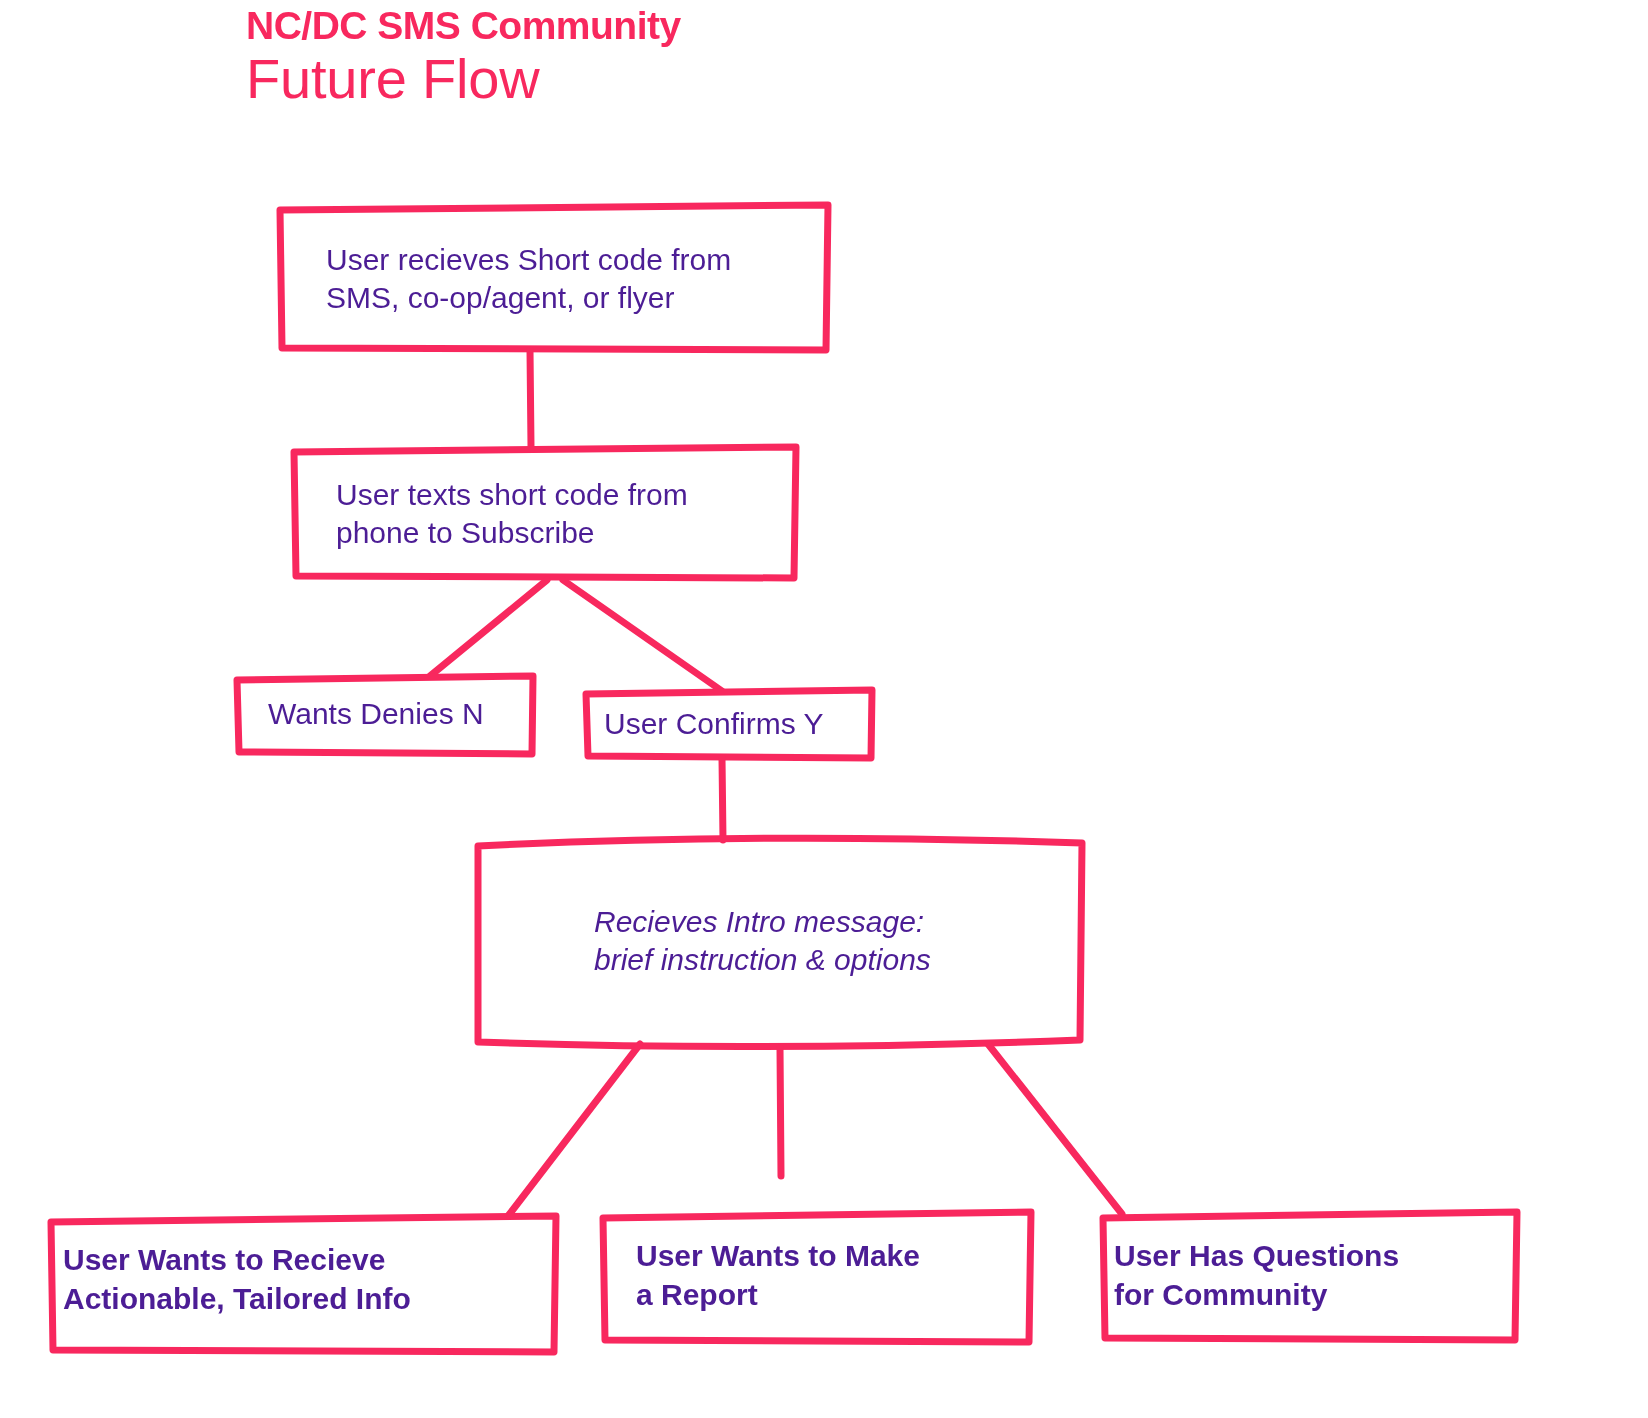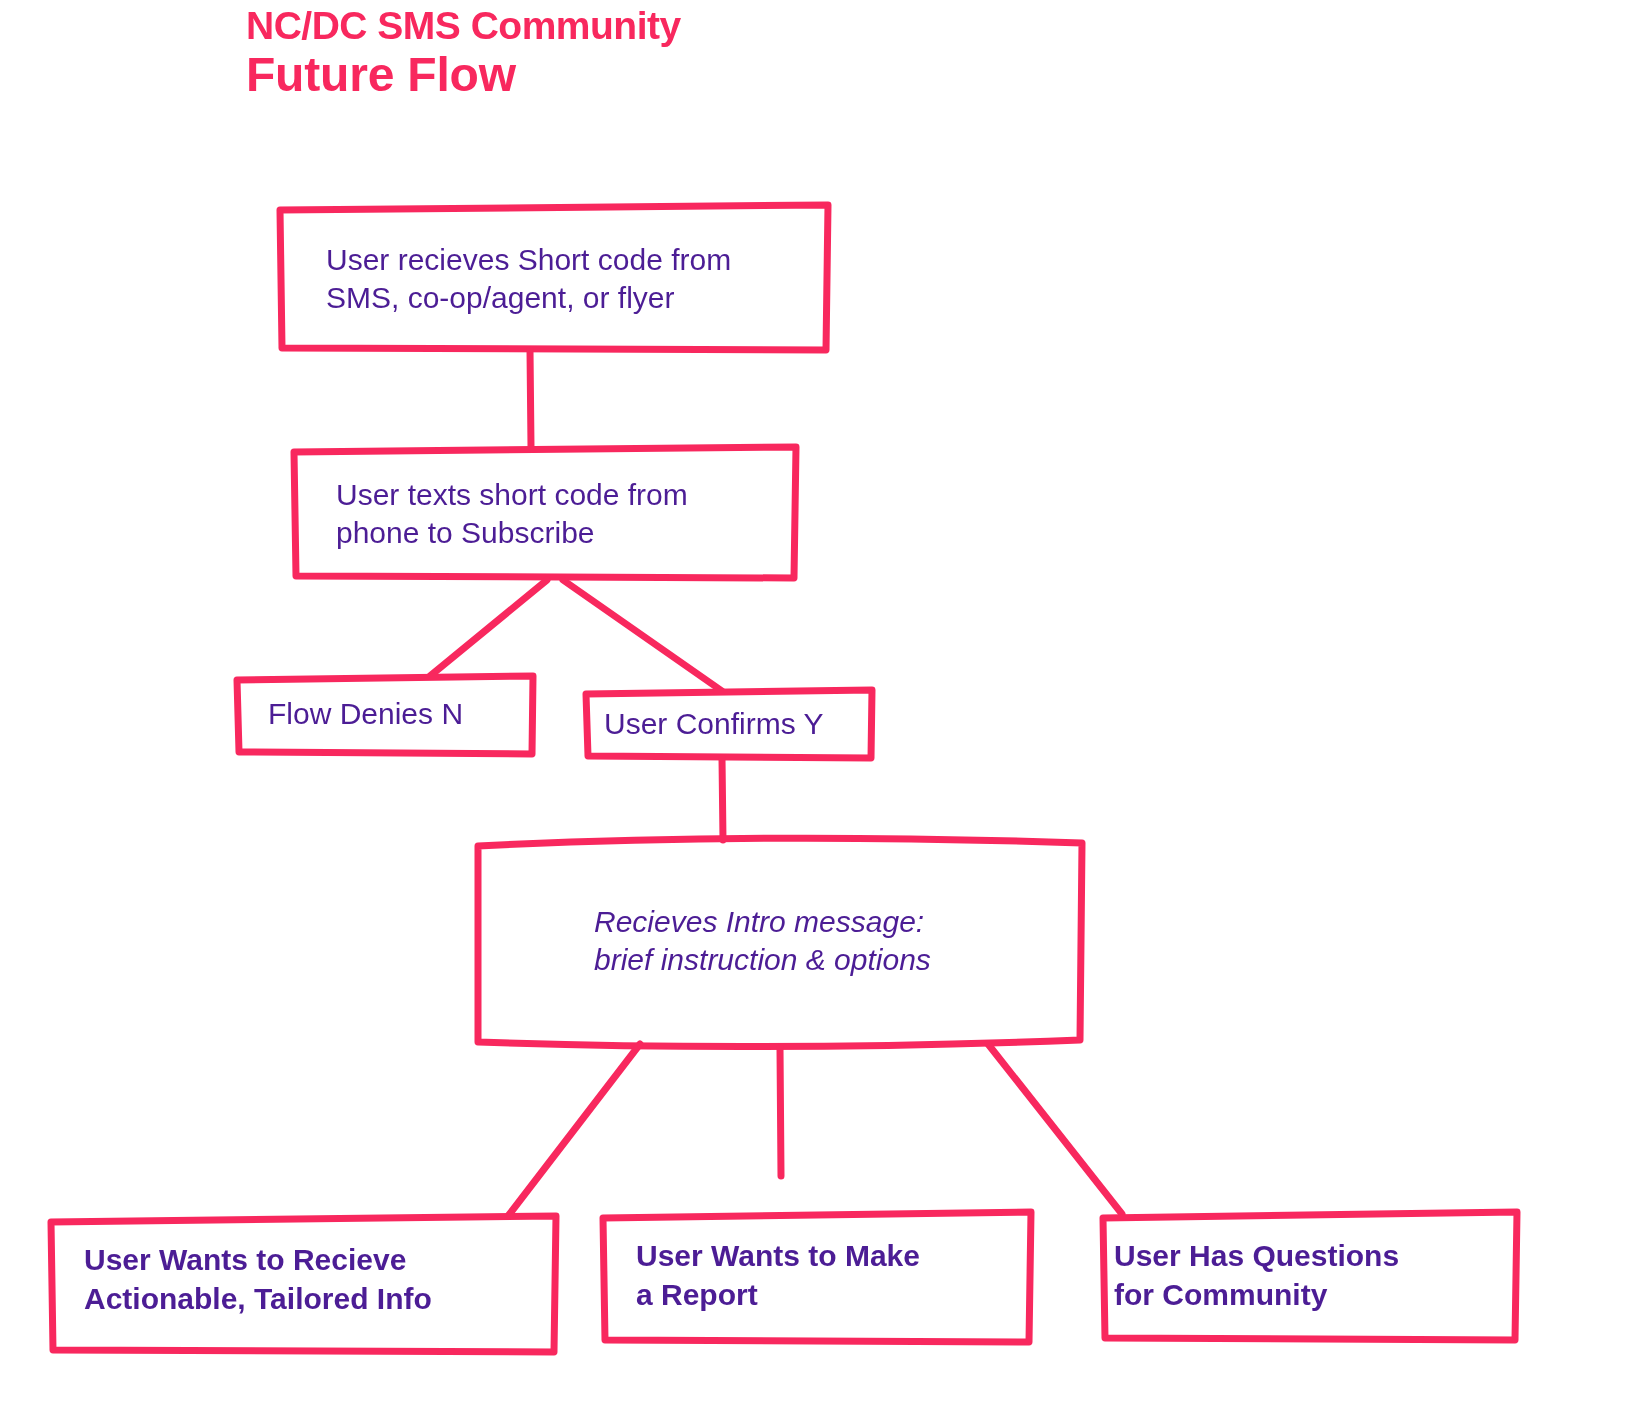--- a/index.html
+++ b/index.html
@@ -28,22 +28,22 @@
   }
   .title-main {
     font-size: 39px;
     font-weight: bold;
     color: #F8285E;
     line-height: 1.12;
     letter-spacing: -0.5px;
     white-space: nowrap;
   }
   .title-sub {
-    font-size: 48px;
-    font-weight: bold;
+    font-size: 56px;
+    font-weight: normal;
     color: #F8285E;
     line-height: 1.12;
     letter-spacing: -0.2px;
     white-space: nowrap;
   }
   .node {
     position: absolute;
     box-sizing: border-box;
     color: #F8285E;
     display: flex;
@@ -61,21 +61,21 @@
     font-weight: bold;
     font-size: 30px;
     line-height: 1.3;
   }
   
   #node-receive-shortcode { left: 278px; top: 205px; width: 552px; height: 148px; padding: 0 0 0 48px; }
   #node-texts-shortcode   { left: 292px; top: 447px; width: 506px; height: 134px; padding: 0 0 0 44px; }
   #node-denies            { left: 234px; top: 676px; width: 300px; height: 76px;  padding: 0 0 0 34px; }
   #node-confirms          { left: 584px; top: 690px; width: 290px; height: 68px;  padding: 0 0 0 20px; }
   #node-intro             { left: 474px; top: 838px; width: 558px; height: 206px; padding: 0 0 0 120px; font-style: italic; }
-  #node-tailored-info     { left: 48px;  top: 1216px; width: 510px; height: 126px; padding: 0 0 0 36px; }
+  #node-tailored-info     { left: 48px;  top: 1216px; width: 510px; height: 126px; padding: 0 0 0 15px; }
   #node-make-report       { left: 600px; top: 1212px; width: 432px; height: 126px; padding: 0 0 0 36px; }
   #node-has-questions     { left: 1100px; top: 1212px; width: 418px; height: 126px; padding: 0 0 0 14px; }
 </style>
 </head>
 <body>
 
 <svg id="canvas" viewBox="0 0 1648 1418" xmlns="http://www.w3.org/2000/svg">
   <g fill="none" stroke="#F8285E" stroke-width="7" stroke-linecap="round" stroke-linejoin="round">
 
     <path d="M280 210 L828 205 L826 350 L282 348 Z"></path>
@@ -114,21 +114,21 @@
   <div class="node-text">User recieves Short code from
 SMS, co-op/agent, or flyer</div>
 </div>
 
 <div class="node" id="node-texts-shortcode">
   <div class="node-text">User texts short code from
 phone to Subscribe</div>
 </div>
 
 <div class="node" id="node-denies">
-  <div class="node-text">Flow Denies N</div>
+  <div class="node-text">Wants Denies N</div>
 </div>
 
 <div class="node" id="node-confirms">
   <div class="node-text">User Confirms Y</div>
 </div>
 
 <div class="node" id="node-intro">
   <div class="node-text">Recieves Intro message:
 brief instruction &amp; options</div>
 </div>

